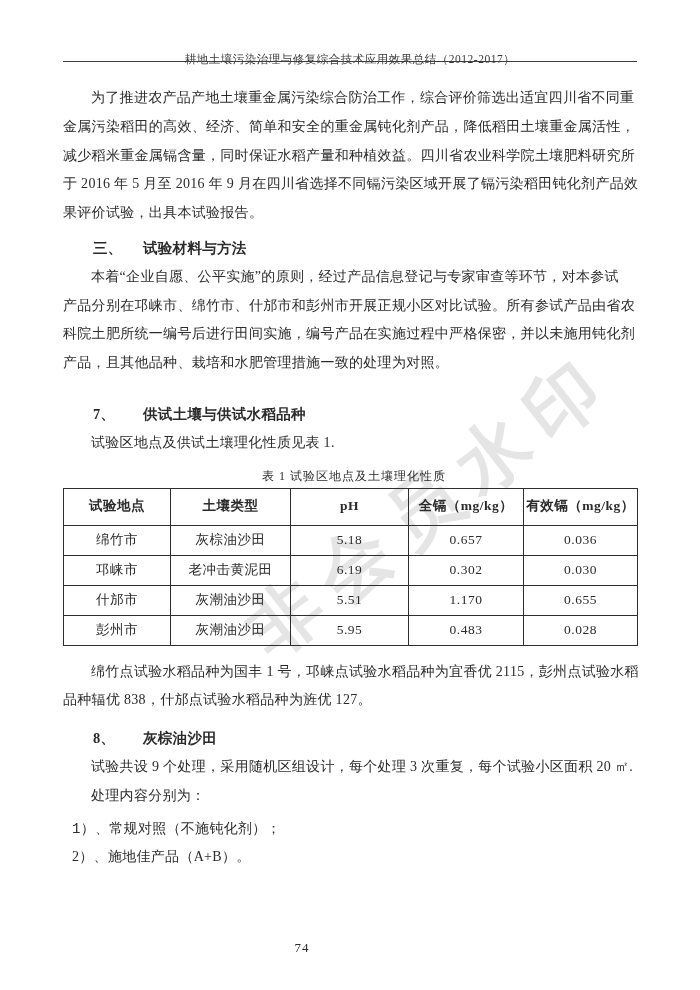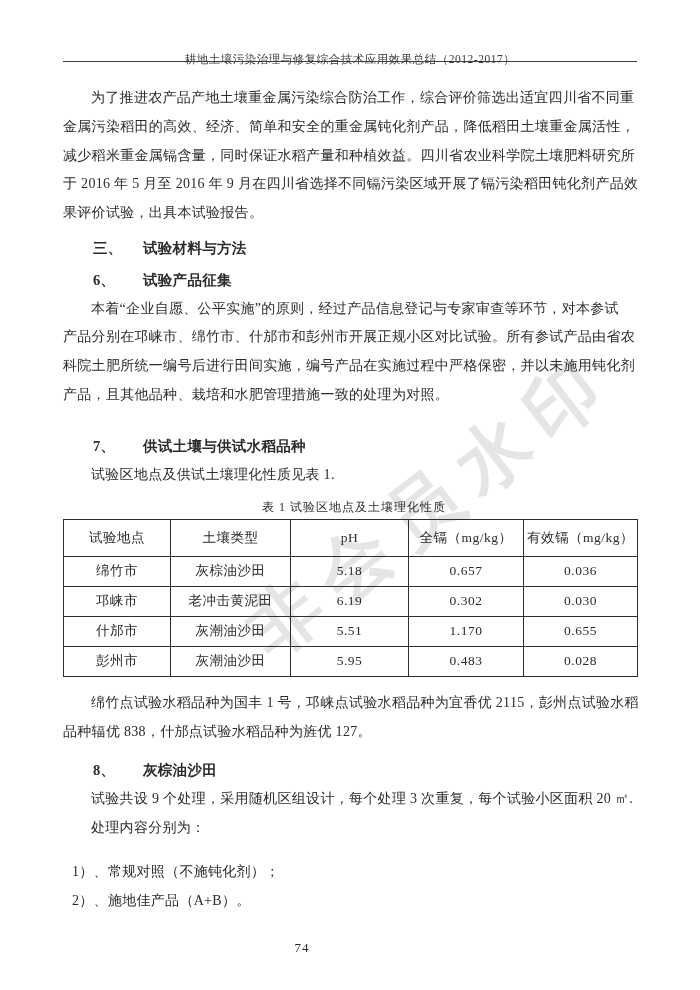--- a/index.html
+++ b/index.html
@@ -29,35 +29,35 @@
     border-top:1.5px solid #3f3f3f;
   }
   
   .body{
     position:absolute;top:84px;left:63px;width:582px;z-index:1;
     font-size:14px;line-height:28.8px;letter-spacing:.3px;
   }
   .para{margin:0;white-space:pre;}
   .indent{text-indent:28px;}
   .heading{font-weight:bold;font-size:14.5px;padding-left:30px;line-height:28.8px;}
-  .h-num{display:inline-block;width:50px;} .mt3{margin-top:3px;} .mt4{margin-top:16px;}
+  .h-num{display:inline-block;width:50px;} .mt3{margin-top:3px;} .mt4{margin-top:4px;font-family:Liberation Mono, monospace;}
   .mt6{margin-top:6px;} .mt7{margin-top:22px;} .mt9{margin-top:9px;} .mt12{margin-top:12px;}
   .caption{
     text-align:center;font-size:12px;line-height:22px;letter-spacing:1px;margin-top:7px;
   }
   table.data-table{
     width:574px;table-layout:fixed;border-collapse:collapse;margin-top:1px;
     background:transparent;
   }
   .data-table th,.data-table td{
     border:1px solid #2e2e2e;text-align:center;vertical-align:middle;
     font-weight:normal;font-size:13.5px;letter-spacing:.5px;padding:0;
     color:#2b2b2b;
   }
-  .data-table th{height:36px;}
+  .data-table th{height:36px;font-weight:bold;}
   .data-table td{height:29px;}
   .list-item{padding-left:9px;}
   .method{padding-left:23px;}
   .bold{font-weight:bold;}
   
   .footer{
     position:absolute;top:940px;left:0;width:604px;text-align:center;
     font-size:13px;color:#2b2b2b;letter-spacing:1px;
   }
 </style>
@@ -76,23 +76,20 @@
     <p class="para indent">为了推进农产品产地土壤重金属污染综合防治工作，综合评价筛选出适宜四川省不同重
 金属污染稻田的高效、经济、简单和安全的重金属钝化剂产品，降低稻田土壤重金属活性，
 减少稻米重金属镉含量，同时保证水稻产量和种植效益。四川省农业科学院土壤肥料研究所
 于 2016 年 5 月至 2016 年 9 月在四川省选择不同镉污染区域开展了镉污染稻田钝化剂产品效
 果评价试验，出具本试验报告。</p>
 
     <div class="heading mt6">
       <span class="h-num">三、</span><span>试验材料与方法</span>
     </div>
 
-    <div class="heading mt3">
-      <span class="h-num">6、</span><span>试验产品征集</span>
-    </div>
 
     <p class="para indent">本着“企业自愿、公平实施”的原则，经过产品信息登记与专家审查等环节，对本参试
 产品分别在邛崃市、绵竹市、什邡市和彭州市开展正规小区对比试验。所有参试产品由省农
 科院土肥所统一编号后进行田间实施，编号产品在实施过程中严格保密，并以未施用钝化剂
 产品，且其他品种、栽培和水肥管理措施一致的处理为对照。</p>
 
     <div class="heading mt7">
       <span class="h-num">7、</span><span>供试土壤与供试水稻品种</span>
     </div>
 

